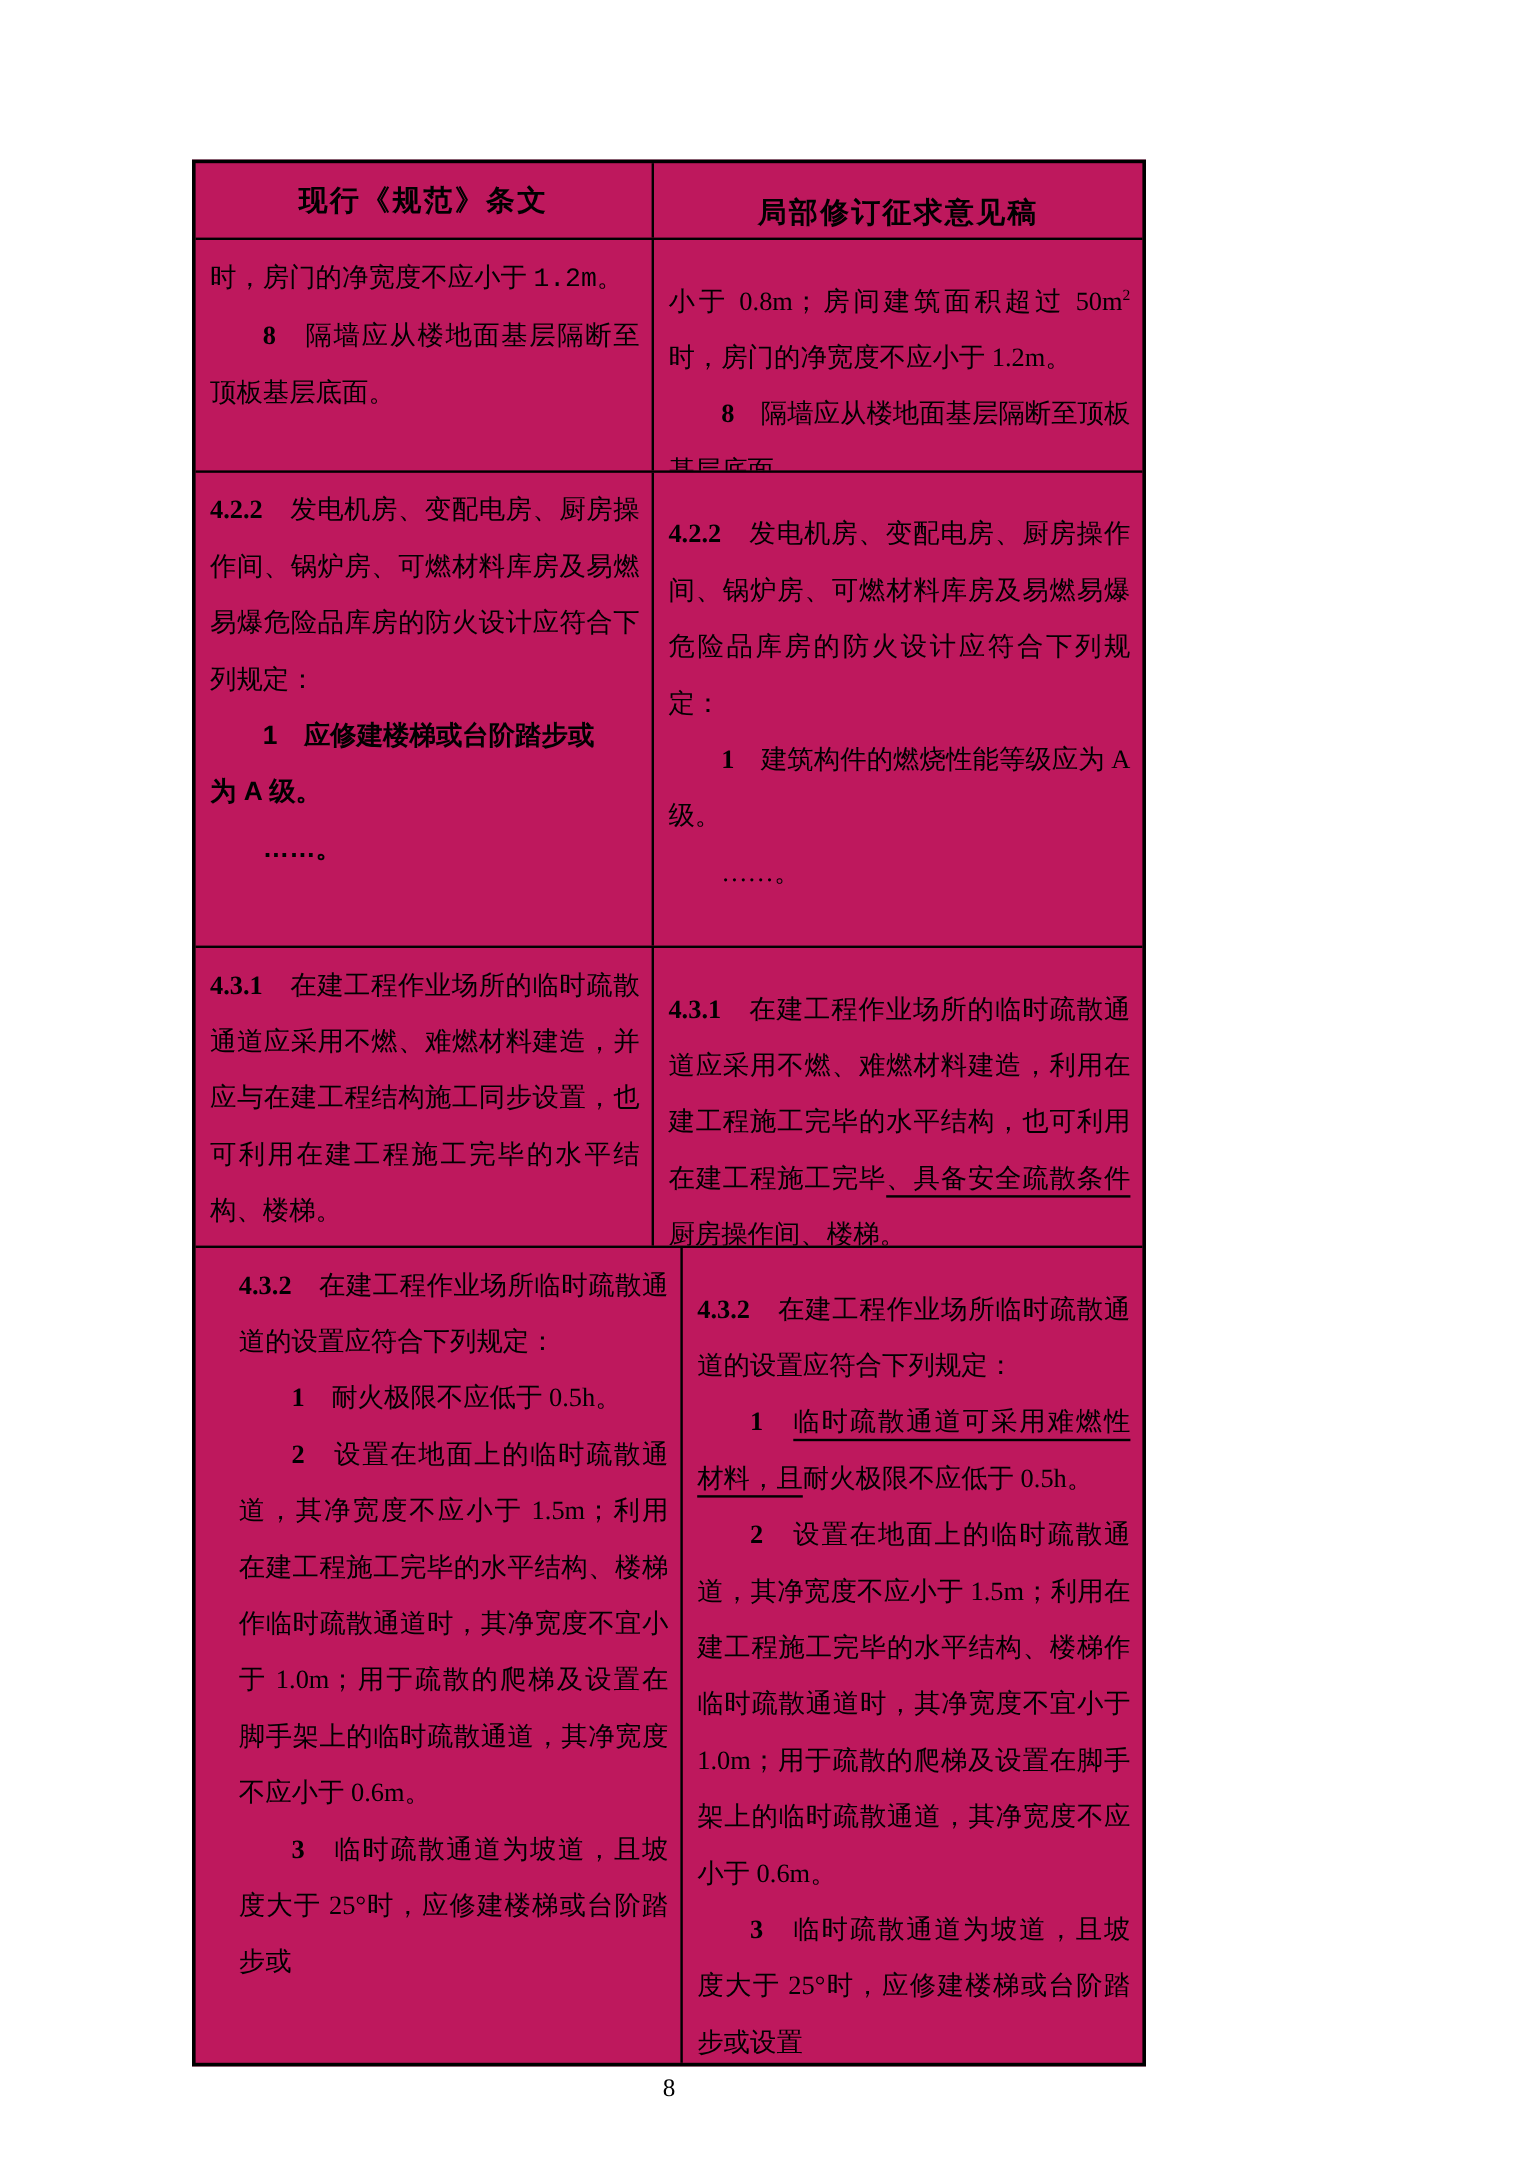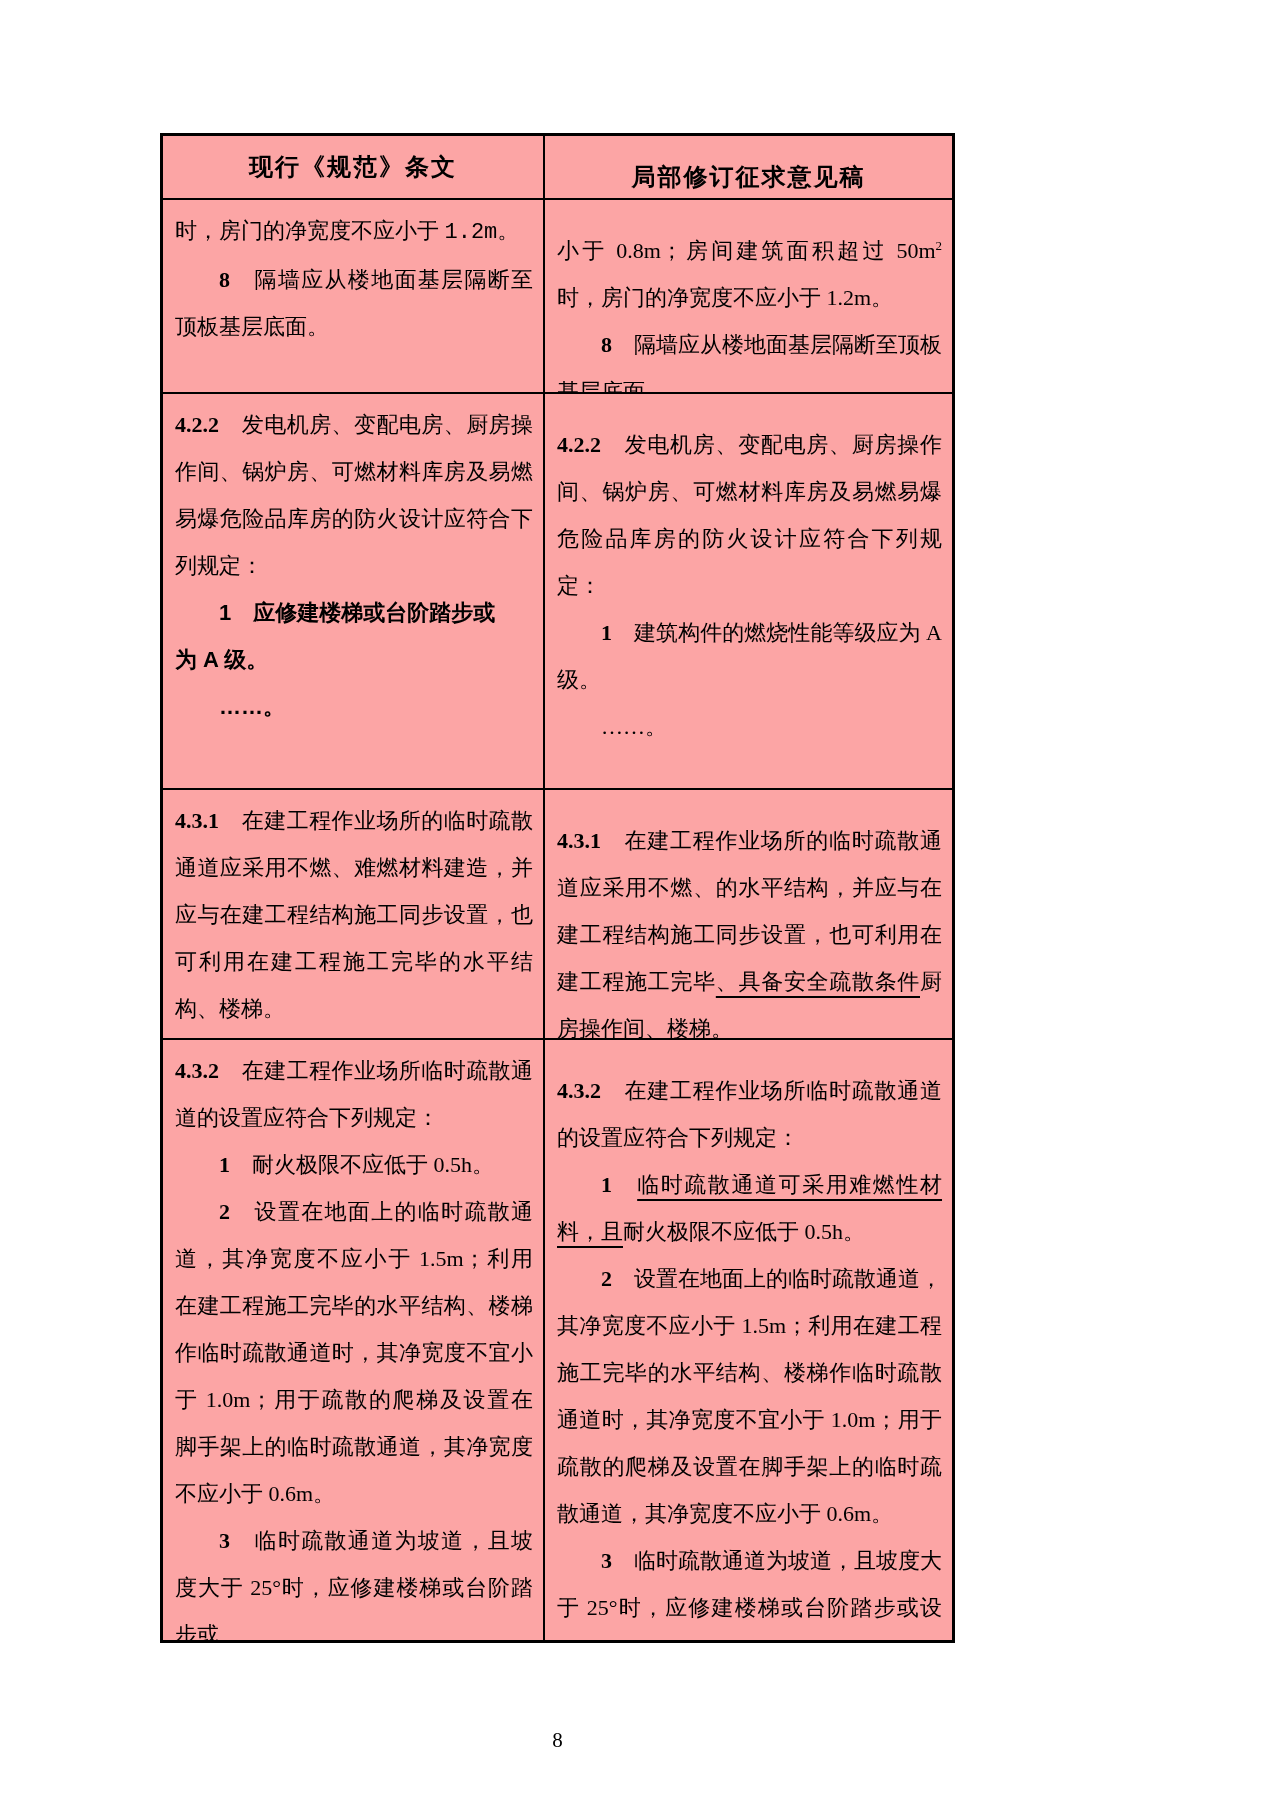--- a/index.html
+++ b/index.html
@@ -10,21 +10,21 @@
     font-family:"Liberation Serif","DejaVu Serif",serif;
     color:#000;
     overflow:hidden;
   }
   .doc-table{
     position:absolute;
     left:160px;top:133px;
     width:795px;
     border:3px solid #000;
     box-sizing:border-box;
-    background:#fca5a5;
+    background:#be185d;
   }
   .tr{
     display:grid;
     grid-template-columns:382px 1fr;
     border-bottom:2px solid #000;
   }
   .tr:last-child{border-bottom:none;}
   .th,.td{
     border-right:2px solid #000;
     box-sizing:border-box;
@@ -32,21 +32,21 @@
   }
   .th:last-child,.td:last-child{border-right:none;margin-top:20px;}
   .thead{height:62px;}
   .th{
     display:flex;align-items:center;justify-content:center;
     font-weight:bold;font-size:24px;letter-spacing:2px;
   }
   .row-0{height:192px;}
   .row-1{height:394px;}
   .row-2{height:248px;font-family:Liberation Serif, serif;}
-  .row-3{height:600px;}
+  .row-3{height:679px;padding-left:24px;}
   .td{
     padding:7px 10px 0 12px;
     font-size:22px;
     line-height:47px;
     text-align:justify;
   }
   .para{margin:0;text-indent:0;}
   .para.ind{text-indent:44px;}
   .seg-b{font-weight:bold;}
   .seg-h{font-family:"Liberation Sans","DejaVu Sans",sans-serif;font-weight:bold;}
@@ -91,21 +91,21 @@
             <p class="para"><span class="seg-b">4.2.2</span><span>　发电机房、变配电房、厨房操作间、锅炉房、可燃材料库房及易燃易爆危险品库房的防火设计应符合下列规定：</span></p>
             <p class="para ind"><span class="seg-b">1</span><span>　建筑构件的燃烧性能等级应为 A 级。</span></p>
             <p class="para ind"><span>……。</span></p>
           </div>
         </div>
         <div class="tr row-2">
           <div class="td">
             <p class="para"><span class="seg-b">4.3.1</span><span>　在建工程作业场所的临时疏散通道应采用不燃、难燃材料建造，并应与在建工程结构施工同步设置，也可利用在建工程施工完毕的水平结构、楼梯。</span></p>
           </div>
           <div class="td">
-            <p class="para"><span class="seg-b">4.3.1</span><span>　在建工程作业场所的临时疏散通道应采用不燃、的水平结构，并应与在建工程结构施工同步设置，也可利用在建工程施工完毕</span><span class="seg-u">、具备安全疏散条件</span><span>厨房操作间、楼梯。</span></p>
+            <p class="para"><span class="seg-b">4.3.1</span><span>　在建工程作业场所的临时疏散通道应采用不燃、难燃材料建造，利用在建工程施工完毕的水平结构，也可利用在建工程施工完毕</span><span class="seg-u">、具备安全疏散条件</span><span>厨房操作间、楼梯。</span></p>
           </div>
         </div>
         <div class="tr row-3">
           <div class="td">
             <p class="para"><span class="seg-b">4.3.2</span><span>　在建工程作业场所临时疏散通道的设置应符合下列规定：</span></p>
             <p class="para ind"><span class="seg-b">1</span><span>　耐火极限不应低于 0.5h。</span></p>
             <p class="para ind"><span class="seg-b">2</span><span>　设置在地面上的临时疏散通道，其净宽度不应小于 1.5m；利用在建工程施工完毕的水平结构、楼梯作临时疏散通道时，其净宽度不宜小于 1.0m；用于疏散的爬梯及设置在脚手架上的临时疏散通道，其净宽度不应小于 0.6m。</span></p>
             <p class="para ind"><span class="seg-b">3</span><span>　临时疏散通道为坡道，且坡度大于 25°时，应修建楼梯或台阶踏步或</span></p>
           </div>
           <div class="td">

